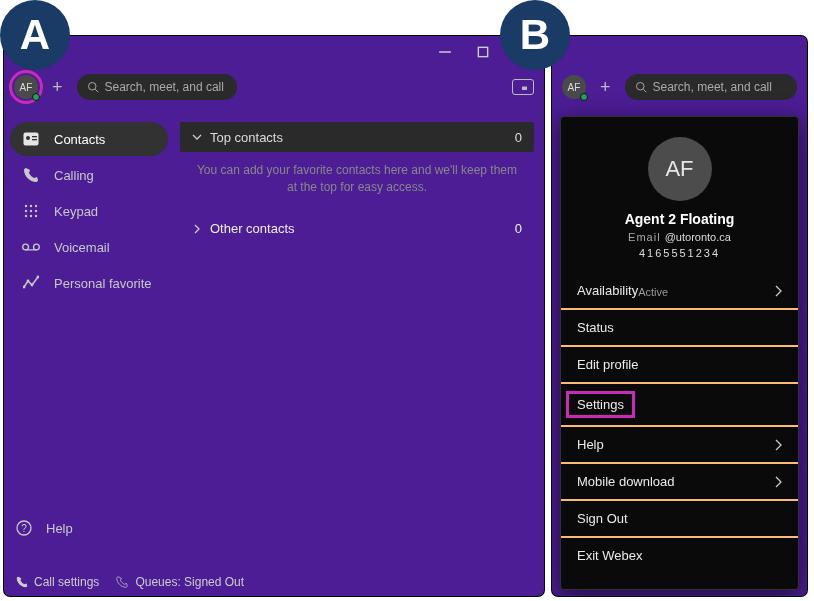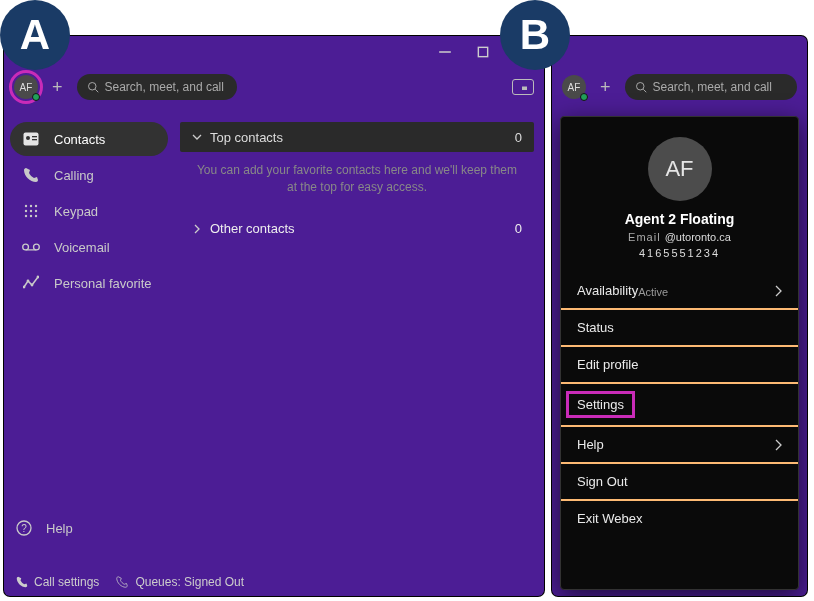--- a/index.html
+++ b/index.html
@@ -312,20 +312,26 @@
         <span class="label-wrap"><span>Settings</span></span>
       </div>
 
       <div class="menu-item">
         <span>Help</span>
         <svg class="right-chev" width="8" height="12" viewBox="0 0 8 12">
             <polyline points="2,1 7,6 2,11" fill="none" stroke="#ccc" stroke-width="1.3"></polyline>
           </svg>
       </div>
 
+      <div class="menu-item">
+        <span>Mobile download</span>
+        <svg class="right-chev" width="8" height="12" viewBox="0 0 8 12">
+            <polyline points="2,1 7,6 2,11" fill="none" stroke="#ccc" stroke-width="1.3"></polyline>
+          </svg>
+      </div>
 
       <div class="menu-item">
         <span>Sign Out</span>
       </div>
 
       <div class="menu-item">
         <span>Exit Webex</span>
       </div>
 
     </div>

